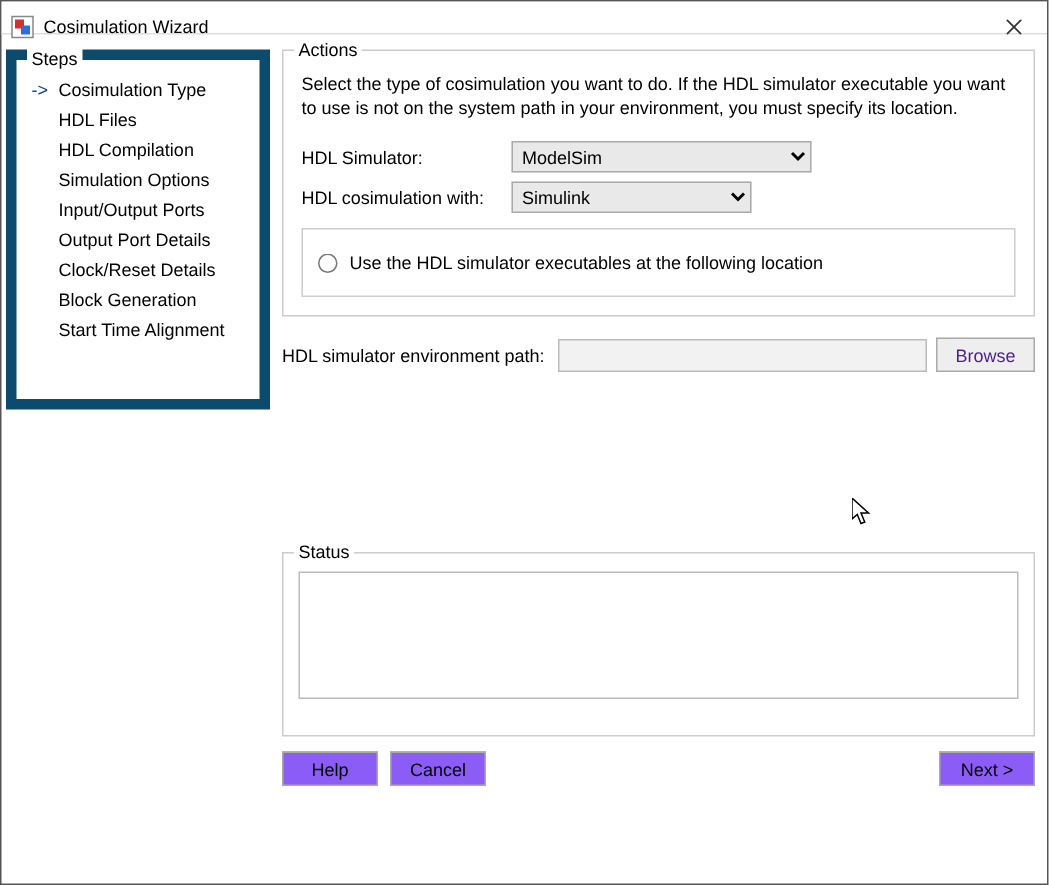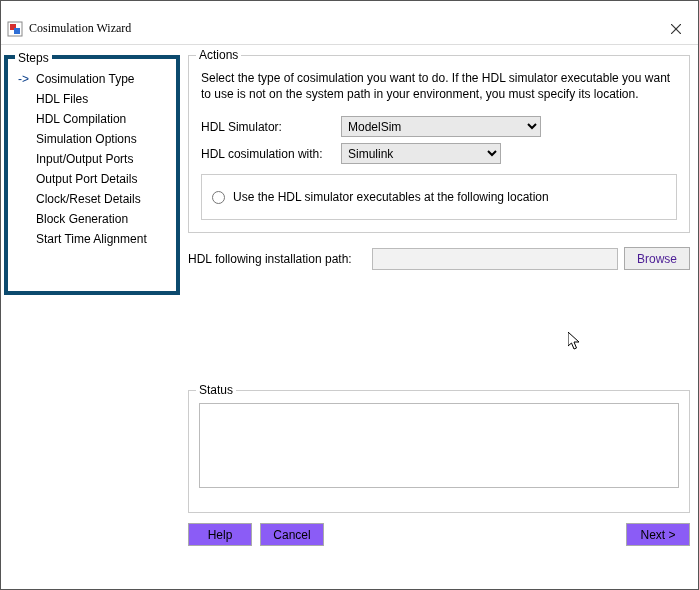--- a/index.html
+++ b/index.html
@@ -8,27 +8,26 @@
     font-family: "Segoe UI", Tahoma, sans-serif;
     font-size: 12px;
     color: #000;
     background: #fff;
     width: 699px;
     height: 590px;
     overflow: hidden;
     border: 1px solid #555;
   }
   .titlebar {
-    height: 44px;
+    height: 22px;
     display: flex;
     align-items: center;
     padding: 12px 0 0 6px;
     background: #fff;
     border-bottom: 1px solid #ddd;
-    font-family: Liberation Serif, serif;
   }
   .titlebar .app-icon {
     width: 16px; height: 16px;
     margin-right: 6px;
     display: inline-flex;
   }
   .titlebar .title {
     flex: 1;
     font-size: 12px;
   }
@@ -38,21 +37,21 @@
     font-size: 14px;
     font-family: Arial, sans-serif;
   }
   .content {
     display: flex;
     height: calc(100% - 30px);
     padding: 4px 8px 8px 3px;
   }
   .steps-panel {
     width: 176px;
-    border: 4px solid #0c4a6e;
+    border: 7px solid #0c4a6e;
     margin: 6px 4px 0 0;
     padding: 0;
     position: relative;
     align-self: flex-start;
     height: 240px;
   }
   .steps-panel .legend, .actions-group .legend, .status-group .legend {
     position: absolute;
     top: -8px; left: 7px;
     background: #fff;
@@ -221,21 +220,21 @@
 
       <div class="radio-group">
         <div class="radio-row">
           <input type="radio" name="loc" style="">
           <span>Use the HDL simulator executables at the following location</span>
         </div>
       </div>
     </div>
 
     <div class="path-row">
-      <label class="lead2">HDL following installation path:</label>
+      <label class="lead2">HDL simulator environment path:</label>
       <input type="text" disabled="" value="" style="">
       <button disabled="">Browse</button>
     </div>
 
     <div class="status-group">
       <span class="legend">Status</span>
       <div class="status-box"></div>
     </div>
 
     <div class="button-row">

